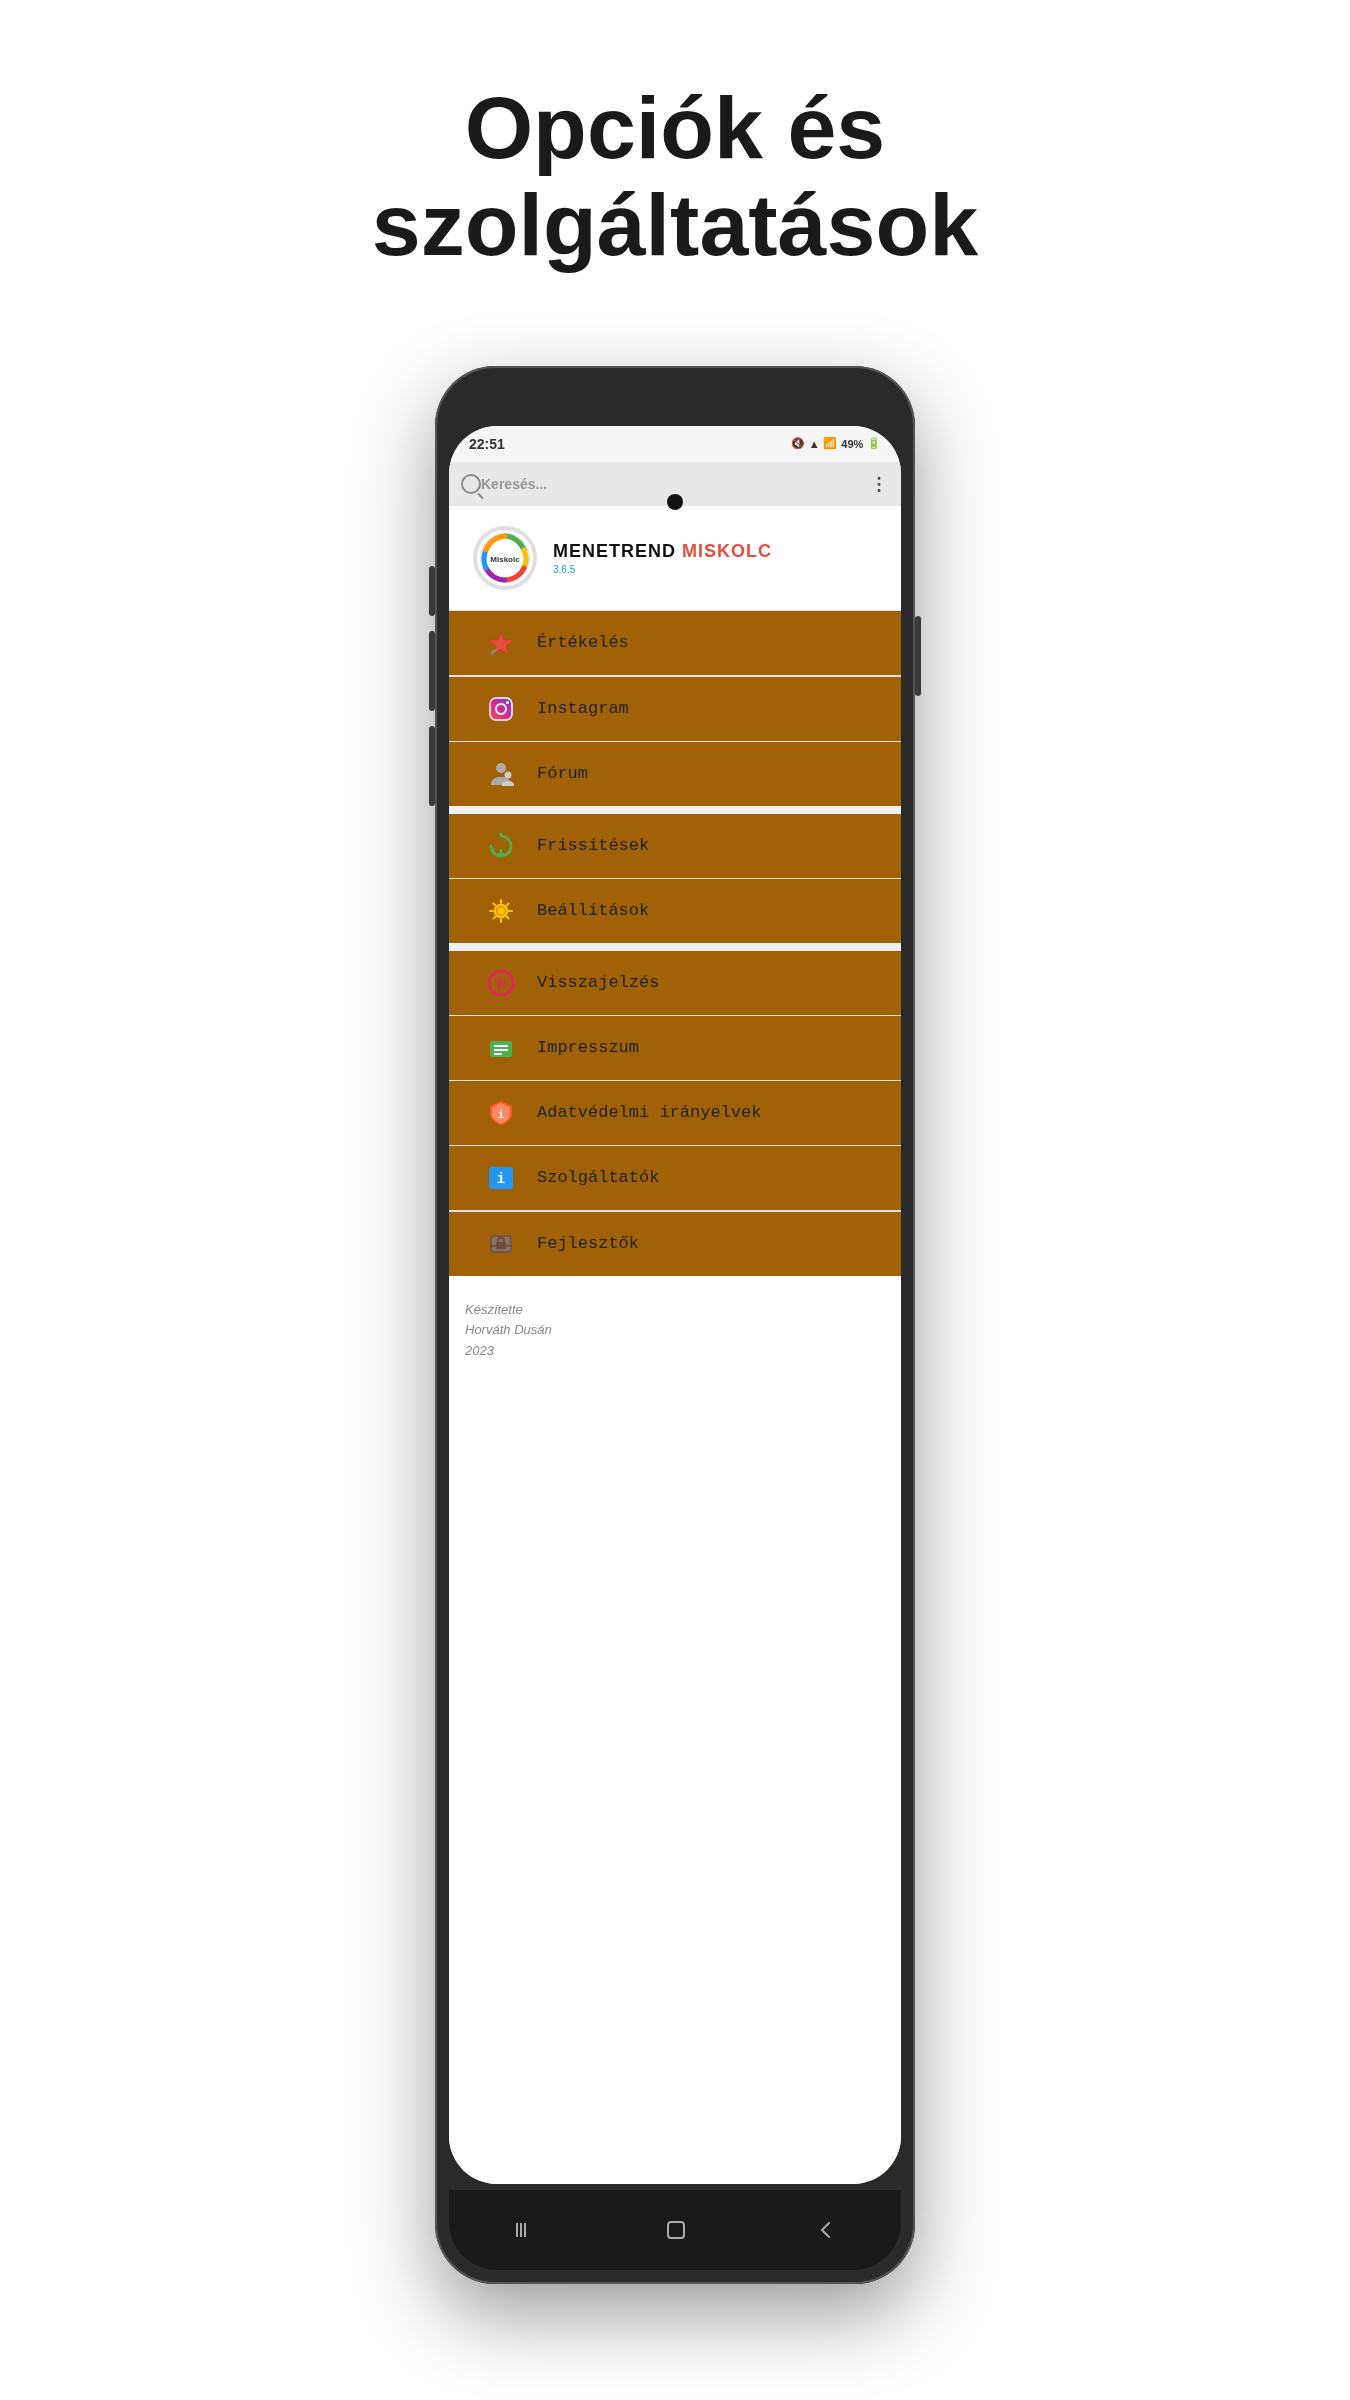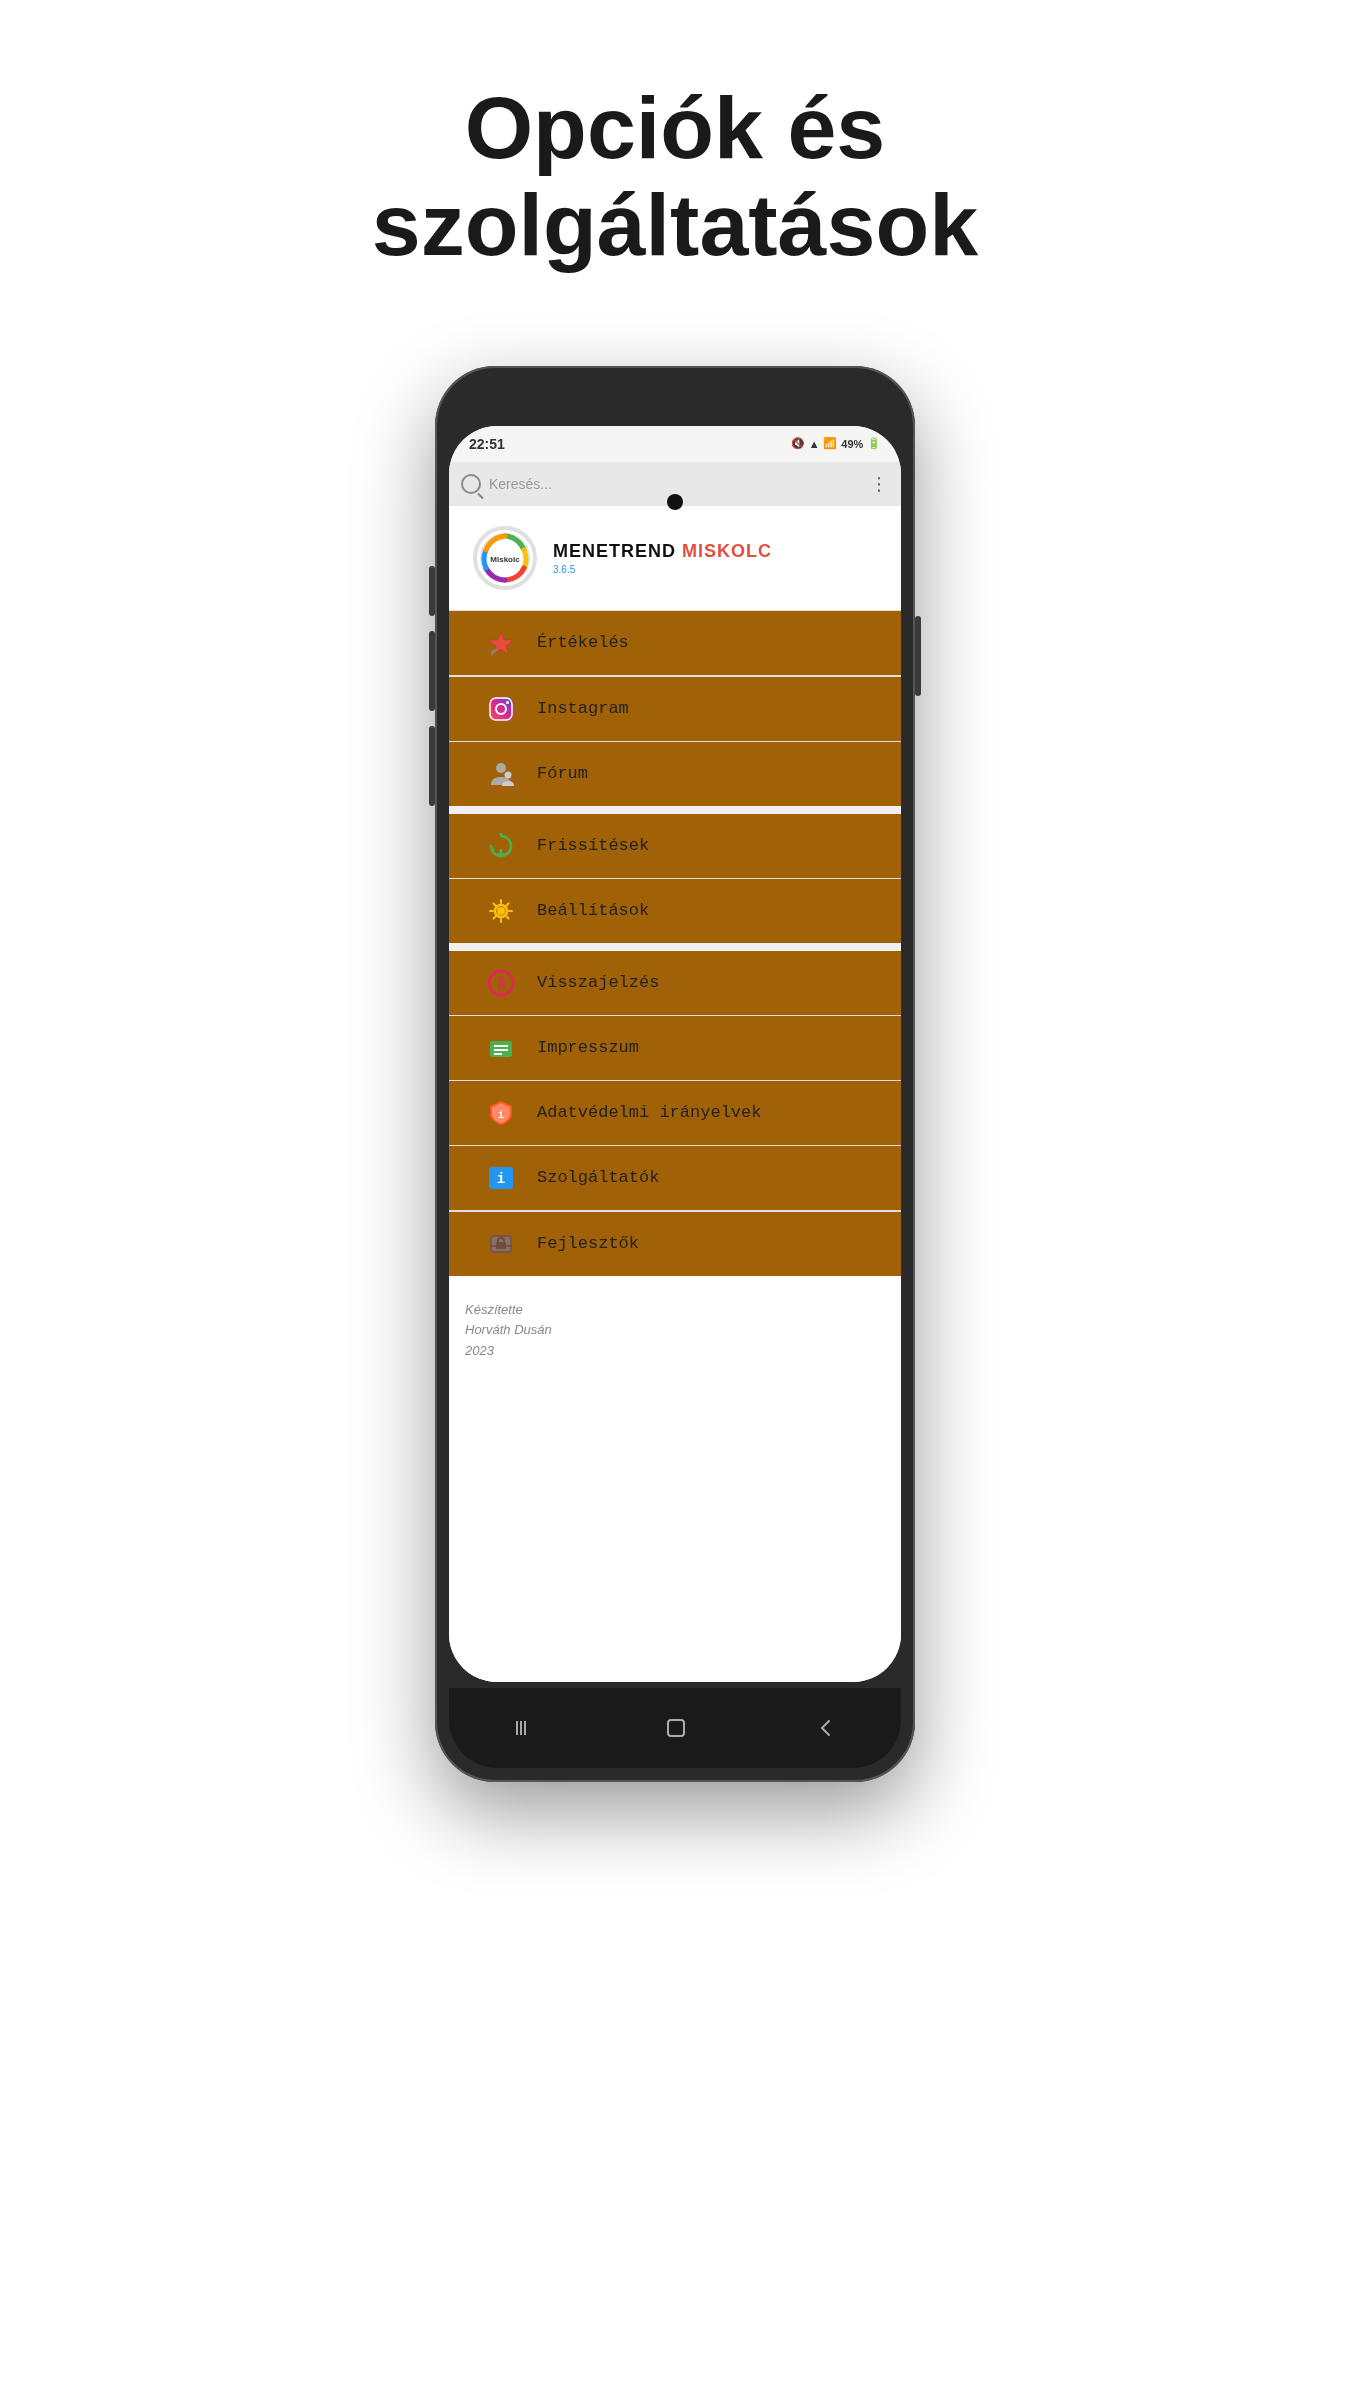--- a/index.html
+++ b/index.html
@@ -21,21 +21,21 @@
       text-align: center;
       line-height: 1.1;
       margin-top: 80px;
       margin-bottom: 92px;
       padding: 0 80px;
     }
 
     .phone-wrapper {
       position: relative;
       width: 480px;
-      height: 1416px;
+      height: 1918px;
       border-radius: 27px;
     }
 
     
     .phone-frame {
       position: absolute;
       top: 0; left: 0; right: 0; bottom: 0;
       background: #2a2a2a;
       border-radius: 60px;
       box-shadow: 0 30px 80px rgba(0,0,0,0.4), inset 0 0 0 2px #555;
@@ -77,21 +77,21 @@
       font-size: 11px;
     }
 
     
     .search-bar-area {
       background: #e8e8e8;
       height: 44px;
       display: flex;
       align-items: center;
       padding: 0 12px;
-      gap: 8px;
+      font-weight: bold;
     }
 
     .search-circle {
       width: 20px;
       height: 20px;
       border: 2px solid #888;
       border-radius: 50%;
       position: relative;
     }
     .search-circle::after {

